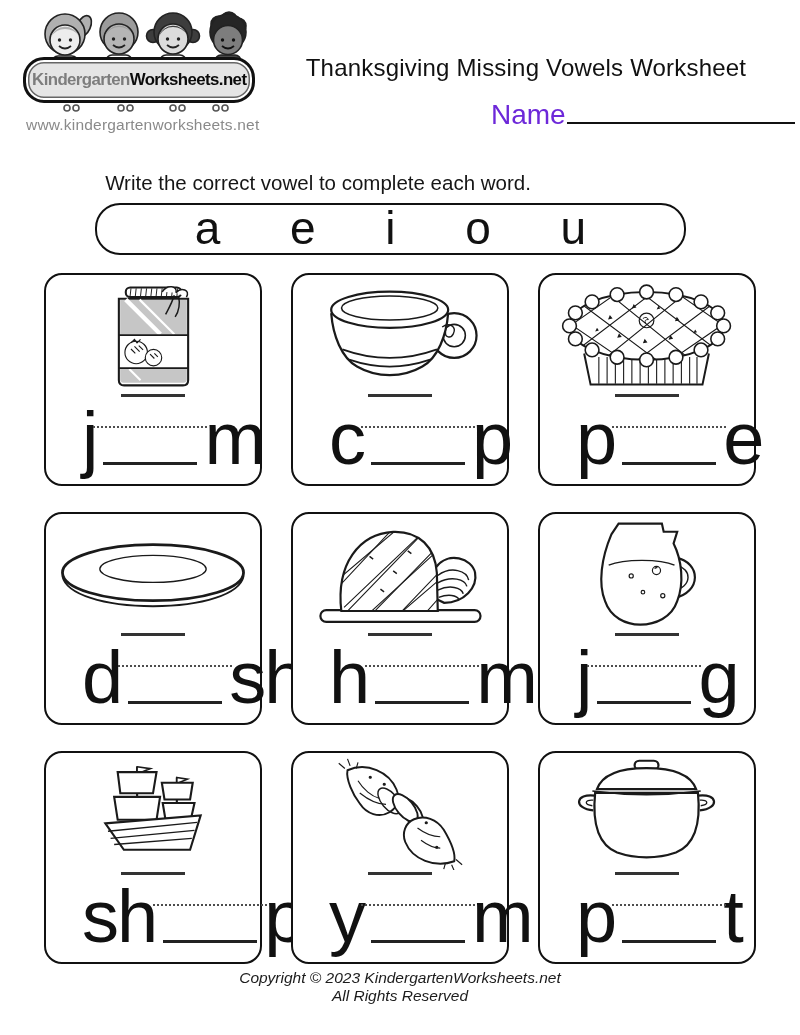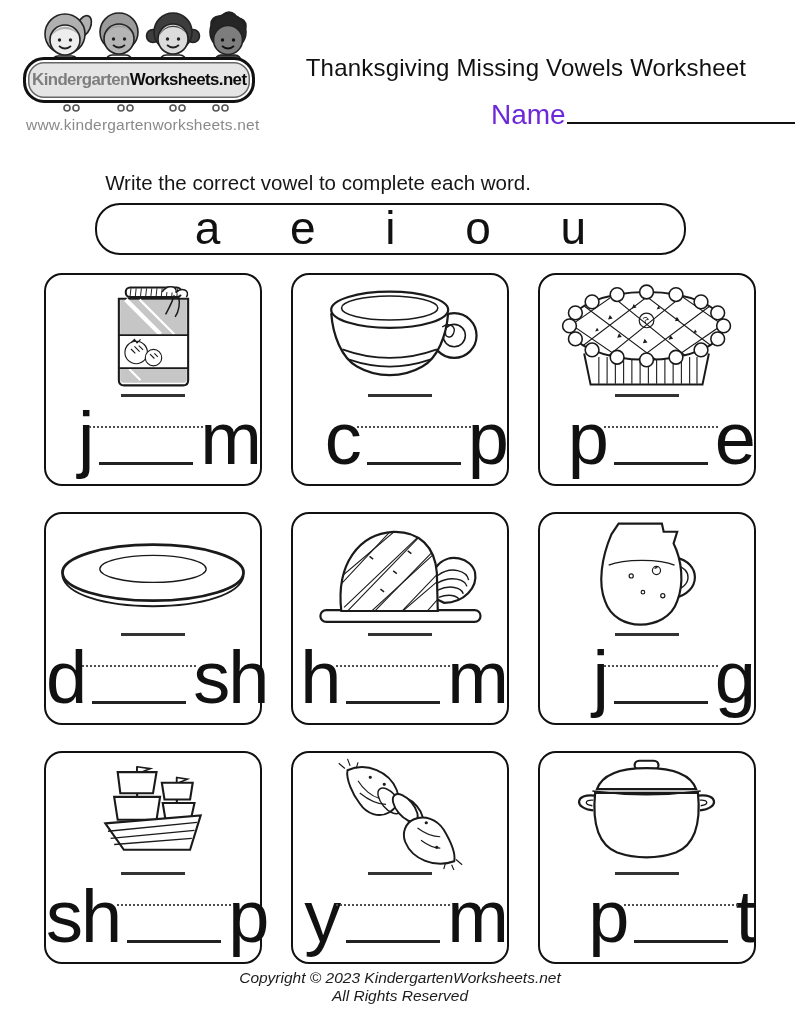--- a/index.html
+++ b/index.html
@@ -34,22 +34,22 @@
   .vowel{font-size:46px;line-height:1;color:#111;margin-top:-2px;}
 
   
   .grid{position:absolute;left:44px;top:273px;display:grid;
         grid-template-columns:repeat(3,218px);grid-auto-rows:213px;column-gap:29px;row-gap:26px;}
   .card{position:relative;border:2.5px solid #111;border-radius:18px;background:#fff;}
   .card-img{position:absolute;top:5px;left:0;right:0;height:112px;
             display:flex;align-items:center;justify-content:center;}
   .guide-top{position:absolute;top:119px;left:50%;transform:translateX(-50%);
              width:64px;border-top:3px solid #333;}
-  .word-row{position:absolute;left:0;right:0;top:116px;text-align:right;
-            font-size:74px;line-height:1.3;white-space:nowrap;color:#111;letter-spacing:-2px;}
+  .word-row{position:absolute;left:0;right:0;top:116px;text-align:left;
+            font-size:74px;line-height:1.3;white-space:nowrap;color:#111;letter-spacing:-2px;padding-left:36px;}
   .blank{display:inline-block;width:104px;height:1px;position:relative;margin:0 2px;}
   .blank .mid{position:absolute;bottom:36px;left:-5px;right:-5px;border-top:2px dotted #4d4d4d;}
   .blank .base{position:absolute;bottom:-1px;left:5px;right:5px;border-top:3px solid #222;}
 
   
   .footer{position:absolute;left:0;top:969px;width:800px;text-align:center;
           font-size:15.5px;line-height:1.15;color:#1c1c1c;font-style:italic;}
 </style>
 </head>
 <body>

